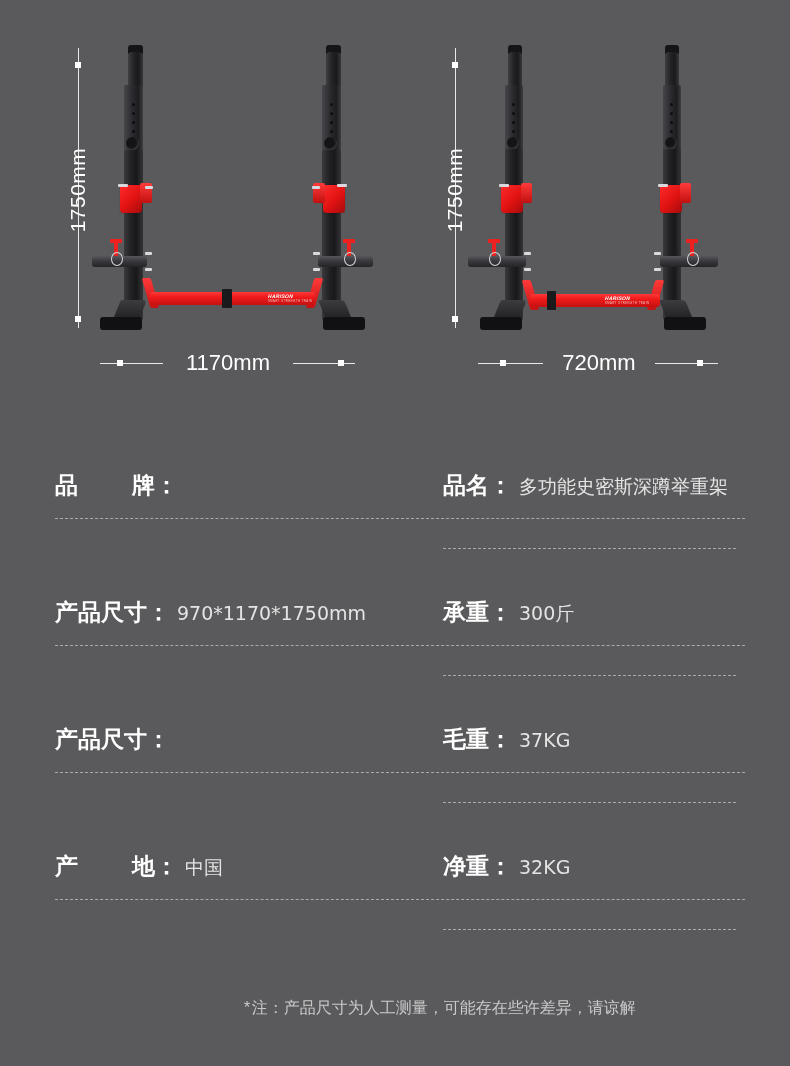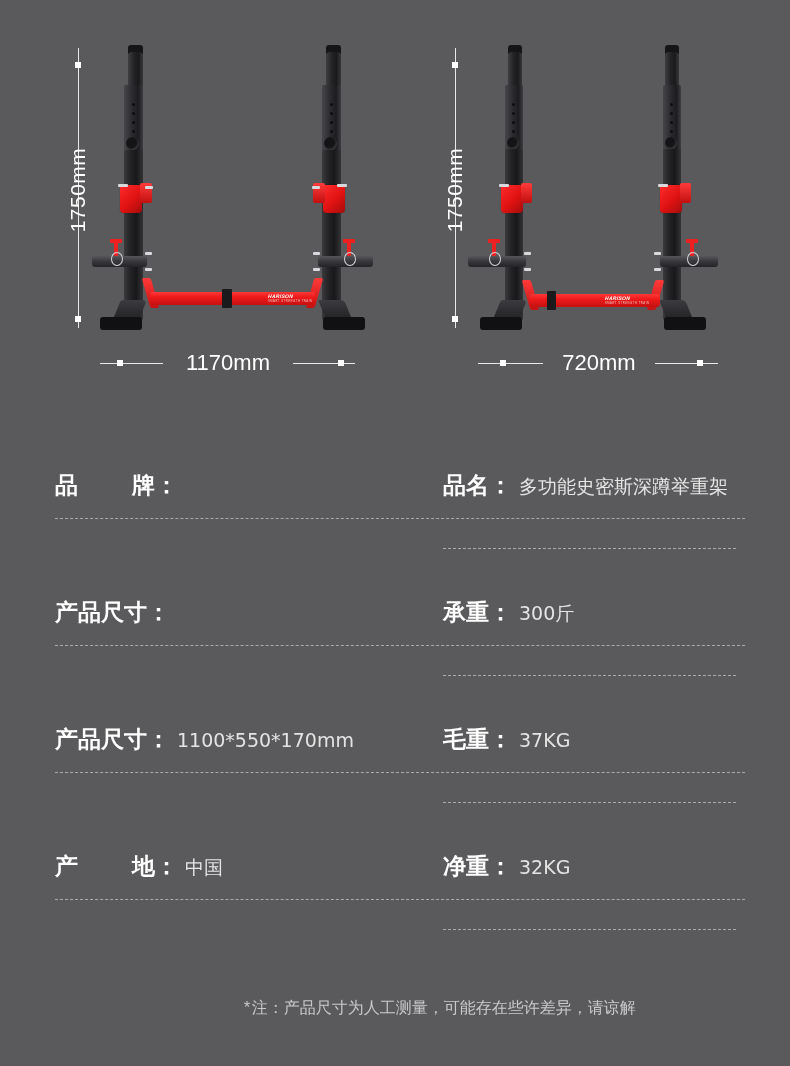--- a/index.html
+++ b/index.html
@@ -315,38 +315,38 @@
           <span class="val">多功能史密斯深蹲举重架</span>
         </div>
       </div>
     </div>
 
     <div class="spec-row">
       <div class="cell cell-left">
         <div class="cell-line">
           <span class="lbl">产品尺寸</span>
           <span class="lbl">：</span>
+          <span class="val">970*1170*1750mm</span>
         </div>
         <div class="sep sep-left" style="top:48px;"></div>
       </div>
       <div class="cell cell-right">
         <div class="cell-line">
           <span class="lbl">承重</span>
           <span class="lbl">：</span>
           <span class="val">300斤</span>
         </div>
       </div>
     </div>
 
     <div class="spec-row">
       <div class="cell cell-left">
         <div class="cell-line">
           <span class="lbl">产品尺寸</span>
           <span class="lbl">：</span>
-          <span class="val">1100*550*170mm</span>
         </div>
         <div class="sep sep-left" style="top:48px;"></div>
       </div>
       <div class="cell cell-right">
         <div class="cell-line">
           <span class="lbl">毛重</span>
           <span class="lbl">：</span>
           <span class="val">37KG</span>
         </div>
       </div>

